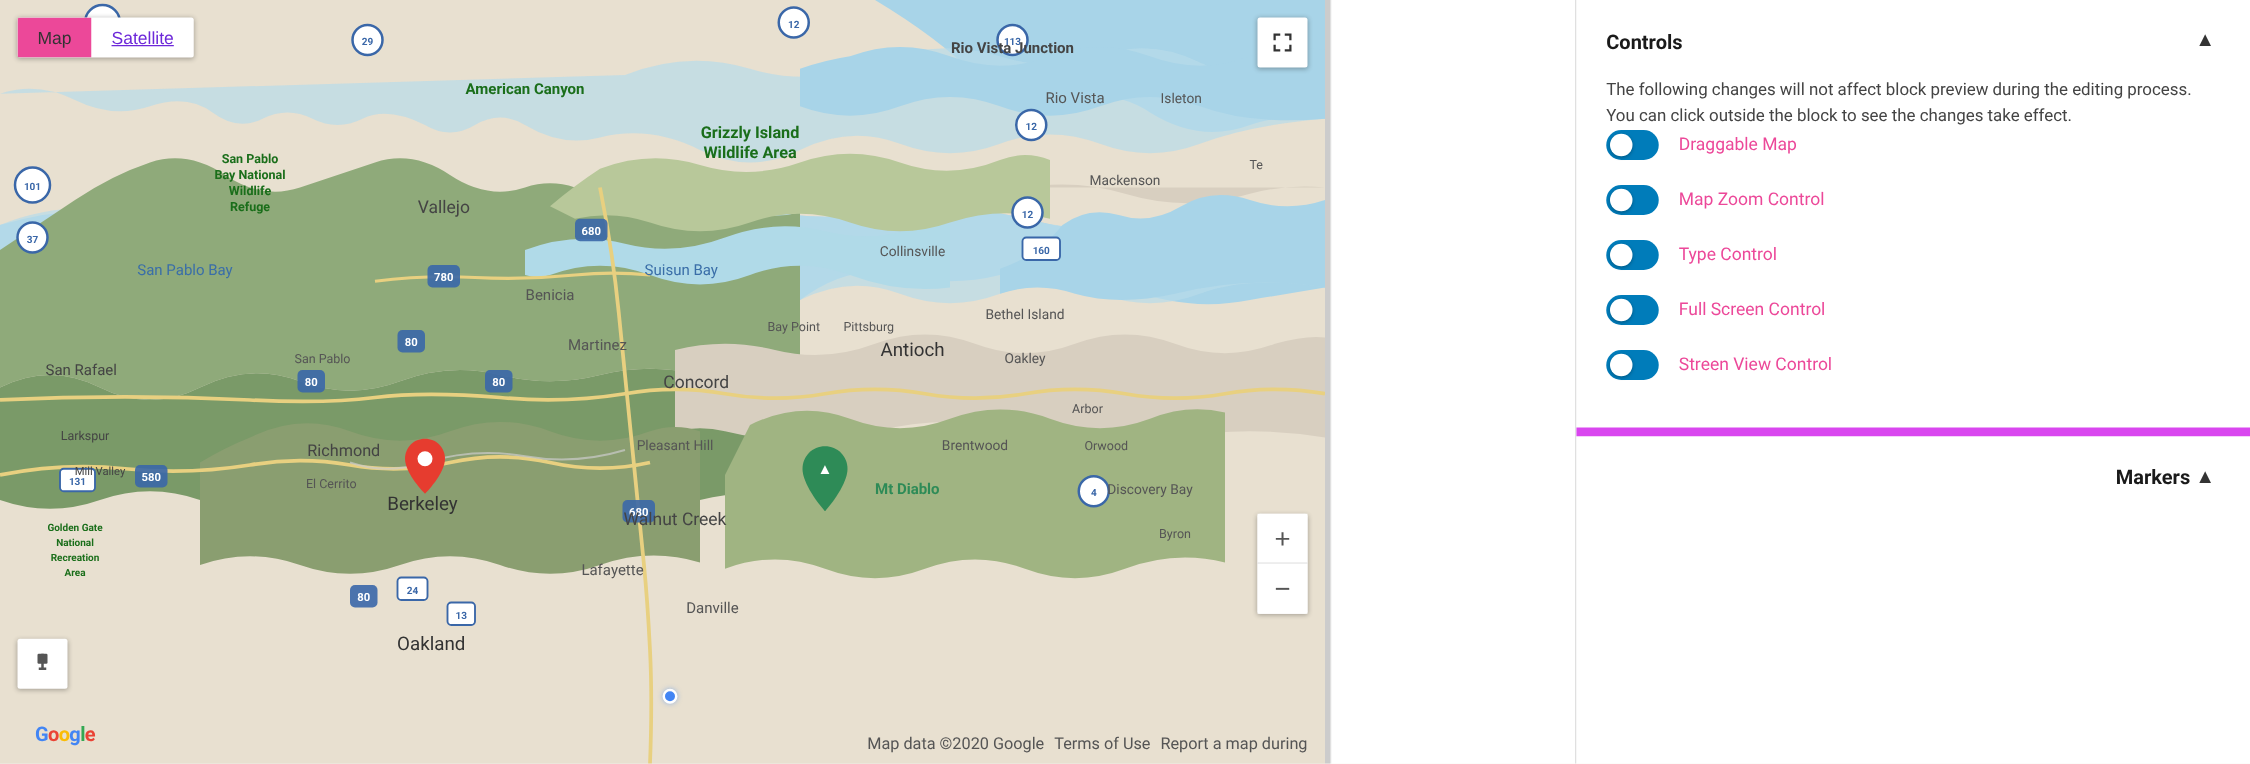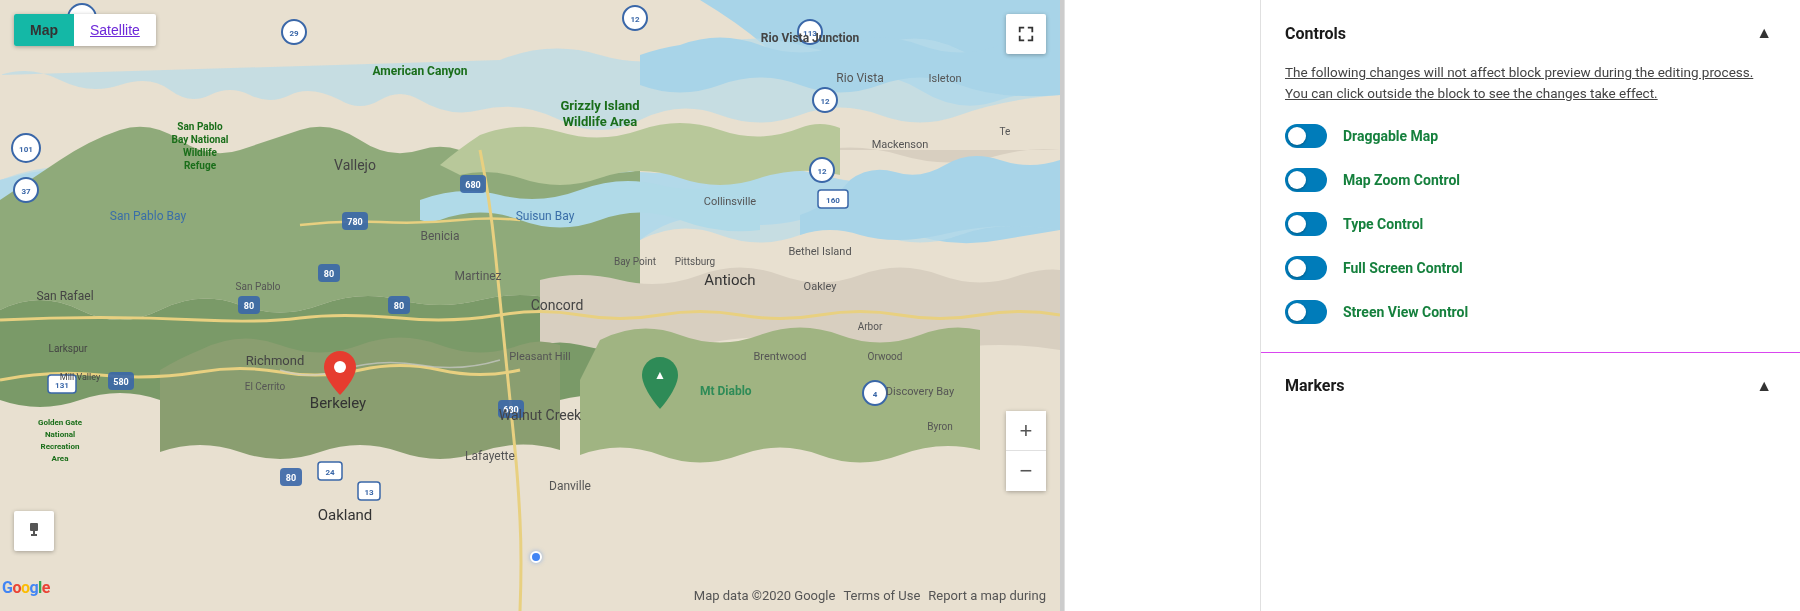--- a/index.html
+++ b/index.html
@@ -39,22 +39,22 @@
       padding: 8px 16px;
       font-size: 14px;
       font-weight: 500;
       cursor: pointer;
       border: none;
       background: transparent;
       color: #333;
     }
 
     .map-type-btn.active {
-      background: #14b8a6;
-      font-weight: 700;
+      background: #ec4899;
+      font-weight: 400;
     }
 
     .map-type-btn:not(.active) {
       color: #6d28d9;
       text-decoration: underline;
     }
 
     
     .fullscreen-btn {
       position: absolute;
@@ -122,21 +122,21 @@
       display: flex;
       align-items: center;
       justify-content: center;
       cursor: pointer;
       z-index: 10;
     }
 
     
     .google-logo {
       position: absolute;
-      left: 2px;
+      left: 28px;
       bottom: 14px;
       z-index: 10;
       text-align: right;
     }
 
     .google-logo-text {
       font-size: 16px;
       font-weight: bold;
       letter-spacing: -0.5px;
     }
@@ -207,21 +207,21 @@
       width: 540px;
       height: 611px;
       background: #fff;
       border-left: 1px solid #e0e0e0;
       overflow-y: auto;
       flex-shrink: 0;
     }
 
     .panel-section {
       padding: 20px 24px;
-      border-bottom: 1px solid #d946ef;
+      border-bottom: 7px solid #d946ef;
     }
 
     .panel-section-header {
       display: flex;
       justify-content: space-between;
       align-items: center;
       margin-bottom: 0;
     }
 
     .panel-section-title {
@@ -237,40 +237,37 @@
       color: #333;
       font-size: 16px;
       padding: 4px;
     }
 
     .panel-description {
       font-size: 13.5px;
       color: #444;
       line-height: 1.55;
       margin-top: 16px;
-      margin-bottom: 20px;
-      text-decoration: underline;
     }
 
     
     .toggle-row {
       display: flex;
       align-items: center;
       margin-bottom: 20px;
       gap: 16px;
     }
 
     .toggle-row:last-child {
-      margin-bottom: 8px;
+      margin-bottom: 18px;
     }
 
     .toggle-label {
       font-size: 14px;
-      color: #15803d;
-      font-weight: bold;
+      color: #ec4899;
     }
 
     
     .toggle-switch {
       position: relative;
       width: 42px;
       height: 24px;
       flex-shrink: 0;
       cursor: pointer;
     }
@@ -295,23 +292,22 @@
       box-shadow: 0 1px 3px rgba(0,0,0,0.3);
     }
 
     
     .markers-section {
       padding: 20px 24px;
     }
 
     .markers-header {
       display: flex;
-      justify-content: space-between;
+      justify-content: flex-end;
       align-items: center;
-      gap: 24px;
     }
 
     .markers-title {
       font-size: 16px;
       font-weight: 700;
       color: #1a1a1a;
     }
   </style>
 </head>
 <body>

